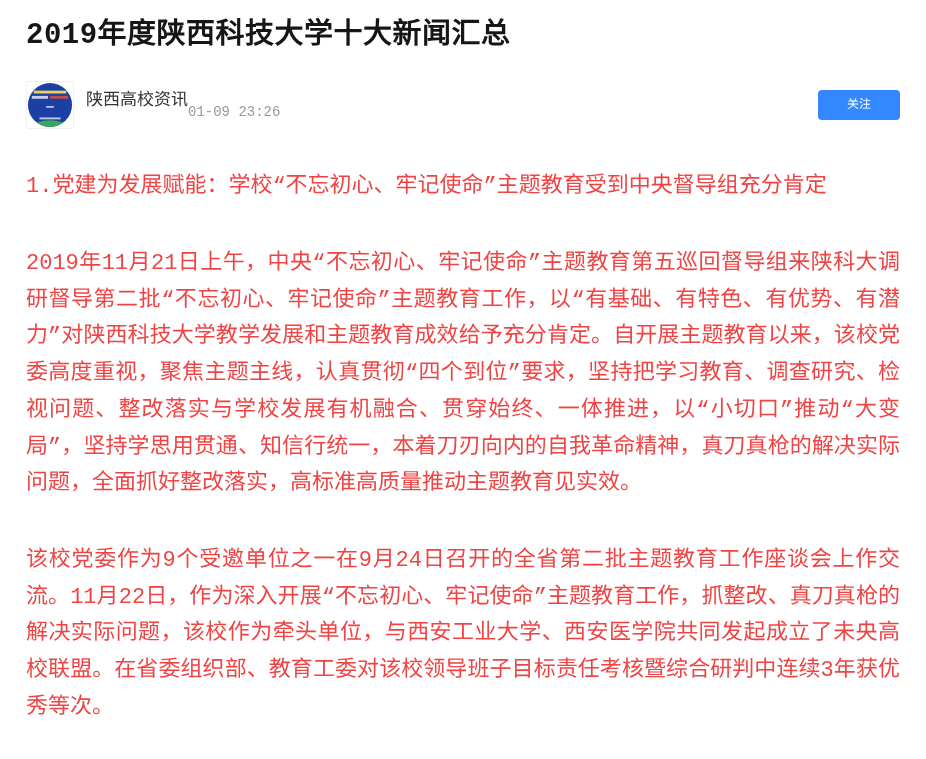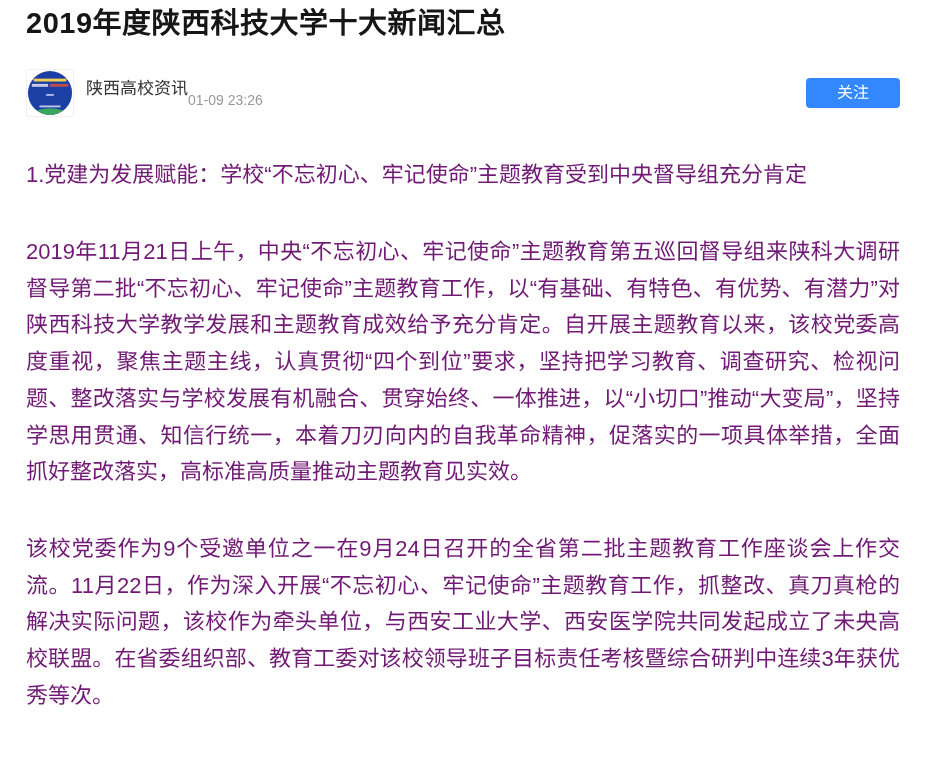--- a/index.html
+++ b/index.html
@@ -7,21 +7,22 @@
     padding: 0;
     background: #ffffff;
   }
   body {
     width: 926px;
     height: 759px;
     overflow: hidden;
     font-family: "Liberation Sans", "DejaVu Sans", sans-serif;
   }
   .article {
-    padding: 4px 26px 0 26px;
+    padding: 16px 26px 0 26px;
+    font-family: Liberation Mono, monospace;
   }
   .title {
     margin: 0;
     font-size: 29px;
     line-height: 1.35;
     font-weight: 700;
     color: #161616;
     letter-spacing: 0.5px;
   }
   .author-row {
@@ -53,38 +54,38 @@
     line-height: 1.3;
     cursor: pointer;
   }
   .timestamp {
     font-size: 14px;
     color: #999999;
     margin-top: 14px;
   }
   .follow-btn {
     margin-left: auto;
-    width: 94px;
+    width: 82px;
     height: 30px;
     background: #3388ff;
     color: #ffffff;
     border: none;
     border-radius: 4px;
-    font-size: 16px;
+    font-size: 12px;
     line-height: 30px;
     text-align: center;
     padding: 0;
     cursor: pointer;
     font-family: inherit;
   }
   .para {
     margin: 40px 0 0 0;
     font-size: 22px;
     line-height: 1.67;
-    color: #701a75;
+    color: #ef4444;
     text-align: justify;
     word-break: break-all;
   }
 </style>
 </head>
 <body>
 
 <main class="article">
 
   <h1 class="title">2019年度陕西科技大学十大新闻汇总</h1>
@@ -116,17 +117,17 @@
     <div class="author-meta">
       <div class="author-name">陕西高校资讯</div>
       <div class="timestamp">01-09 23:26</div>
     </div>
 
     <button class="follow-btn">关注</button>
   </div>
 
   <p class="para">1.党建为发展赋能：学校“不忘初心、牢记使命”主题教育受到中央督导组充分肯定</p>
 
-  <p class="para">2019年11月21日上午，中央“不忘初心、牢记使命”主题教育第五巡回督导组来陕科大调研督导第二批“不忘初心、牢记使命”主题教育工作，以“有基础、有特色、有优势、有潜力”对陕西科技大学教学发展和主题教育成效给予充分肯定。自开展主题教育以来，该校党委高度重视，聚焦主题主线，认真贯彻“四个到位”要求，坚持把学习教育、调查研究、检视问题、整改落实与学校发展有机融合、贯穿始终、一体推进，以“小切口”推动“大变局”，坚持学思用贯通、知信行统一，本着刀刃向内的自我革命精神，促落实的一项具体举措，全面抓好整改落实，高标准高质量推动主题教育见实效。</p>
+  <p class="para">2019年11月21日上午，中央“不忘初心、牢记使命”主题教育第五巡回督导组来陕科大调研督导第二批“不忘初心、牢记使命”主题教育工作，以“有基础、有特色、有优势、有潜力”对陕西科技大学教学发展和主题教育成效给予充分肯定。自开展主题教育以来，该校党委高度重视，聚焦主题主线，认真贯彻“四个到位”要求，坚持把学习教育、调查研究、检视问题、整改落实与学校发展有机融合、贯穿始终、一体推进，以“小切口”推动“大变局”，坚持学思用贯通、知信行统一，本着刀刃向内的自我革命精神，真刀真枪的解决实际问题，全面抓好整改落实，高标准高质量推动主题教育见实效。</p>
 
   <p class="para">该校党委作为9个受邀单位之一在9月24日召开的全省第二批主题教育工作座谈会上作交流。11月22日，作为深入开展“不忘初心、牢记使命”主题教育工作，抓整改、真刀真枪的解决实际问题，该校作为牵头单位，与西安工业大学、西安医学院共同发起成立了未央高校联盟。在省委组织部、教育工委对该校领导班子目标责任考核暨综合研判中连续3年获优秀等次。</p>
 
 </main>
 
 </body></html>

